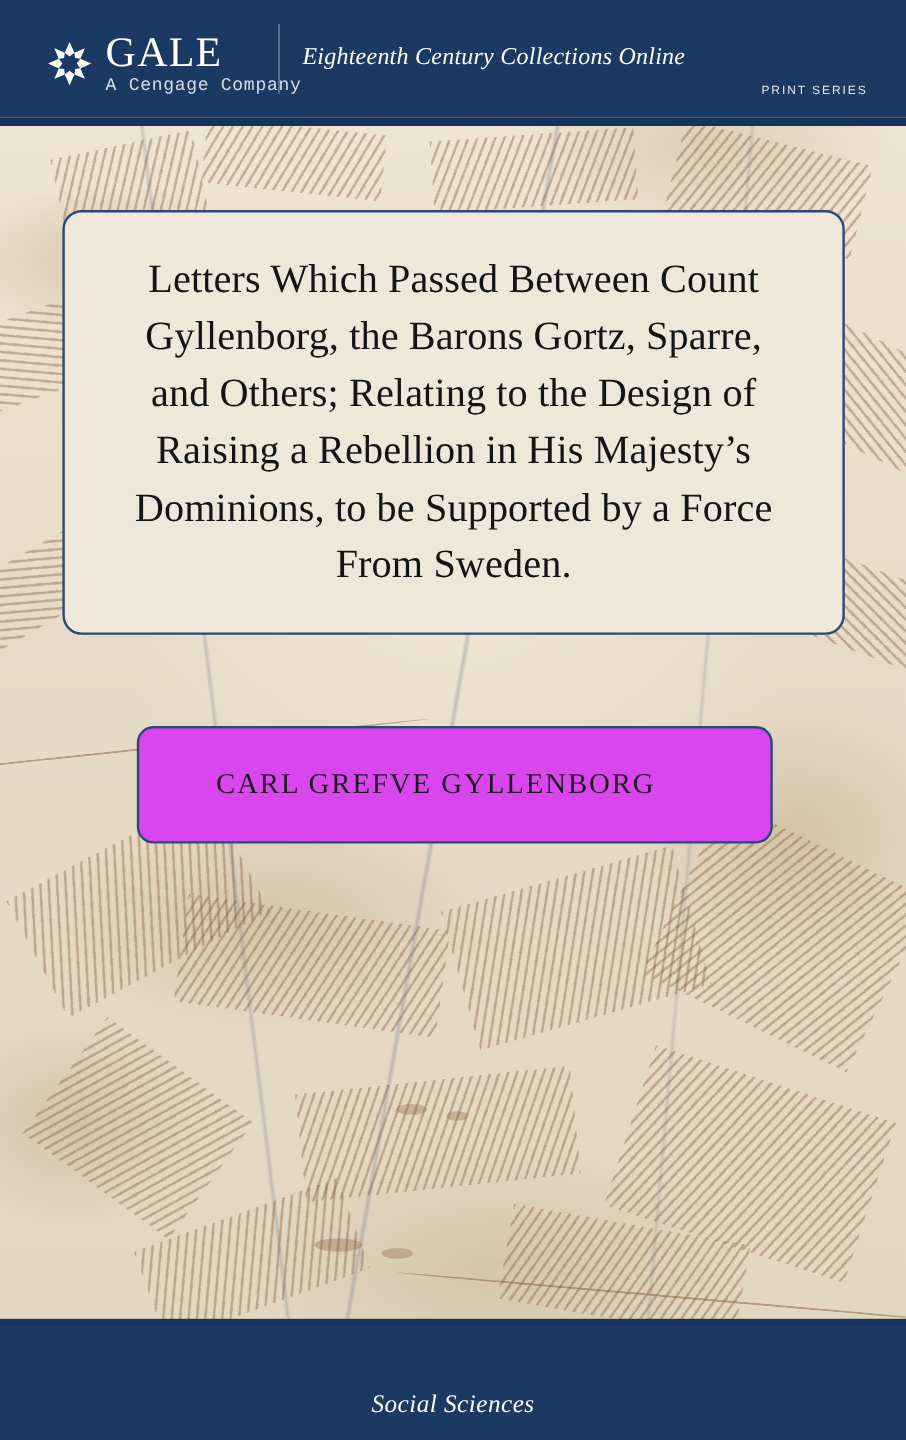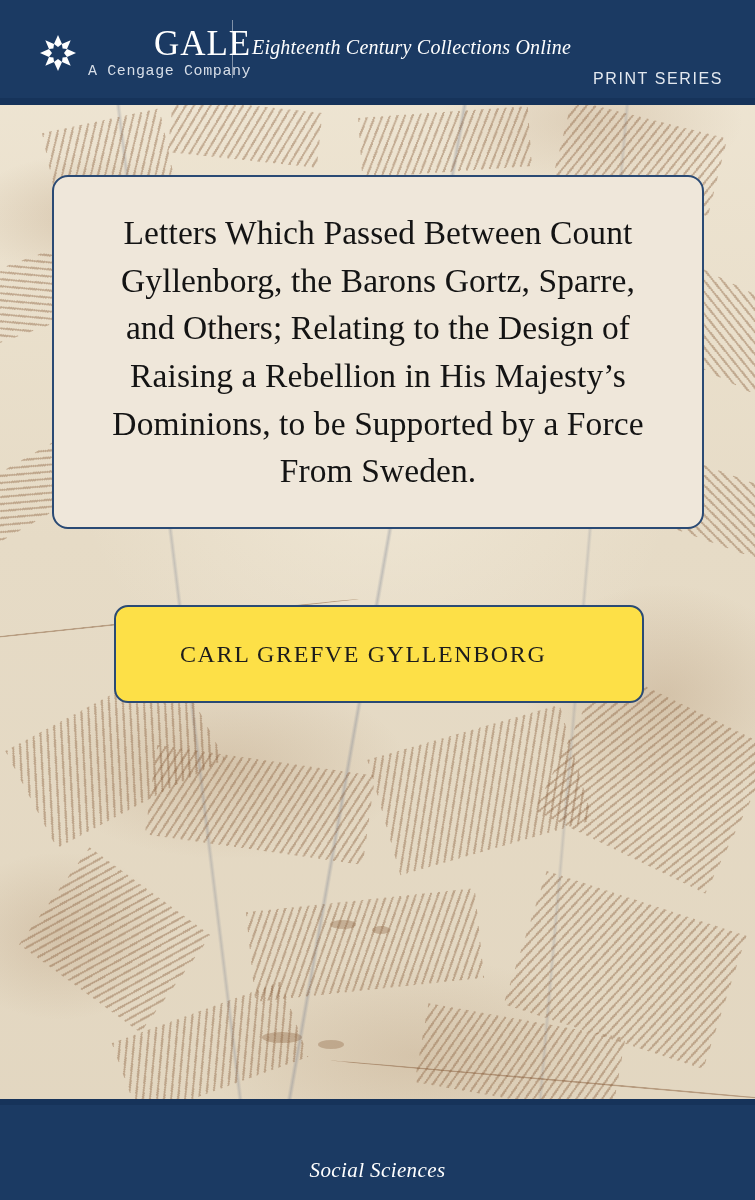--- a/index.html
+++ b/index.html
@@ -93,21 +93,20 @@
   }
   .gale-text {
     line-height: 1;
   }
   .gale-word {
     font-family: "Liberation Serif", serif;
     font-size: 35px;
     letter-spacing: 1px;
     font-weight: 400;
     color: #ffffff;
-    text-align: right;
   }
   .gale-sub {
     font-family: Liberation Mono, monospace;
     font-size: 15px;
     letter-spacing: 0.6px;
     color: #d7dee8;
     margin-top: 3px;
     text-align: left;
   }
   .divider-v {
@@ -127,21 +126,21 @@
     font-size: 20px;
     letter-spacing: 0.2px;
     color: #ffffff;
     white-space: nowrap;
   }
   .ecco-sub {
     position: absolute;
     right: 32px;
     top: 70px;
     font-family: "Liberation Sans", sans-serif;
-    font-size: 16px;
+    font-size: 10px;
     letter-spacing: 1.6px;
     color: #e3e8ef;
   }
   .topbar-rule {
     position: absolute;
     left: 0; top: 98px;
     width: 755px;
     height: 7px;
     background: #16335a;
     z-index: 5;
@@ -173,21 +172,21 @@
     letter-spacing: 0.1px;
   }
 
   
   .author-card {
     position: absolute;
     left: 114px;
     top: 605px;
     width: 530px;
     height: 98px;
-    background: #fde047;
+    background: #d946ef;
     border: 2px solid #2a4a74;
     border-radius: 14px;
     box-sizing: border-box;
     z-index: 4;
     display: flex;
     align-items: center;
   }
   .author-text {
     font-family: "Liberation Serif", serif;
     font-size: 24px;

